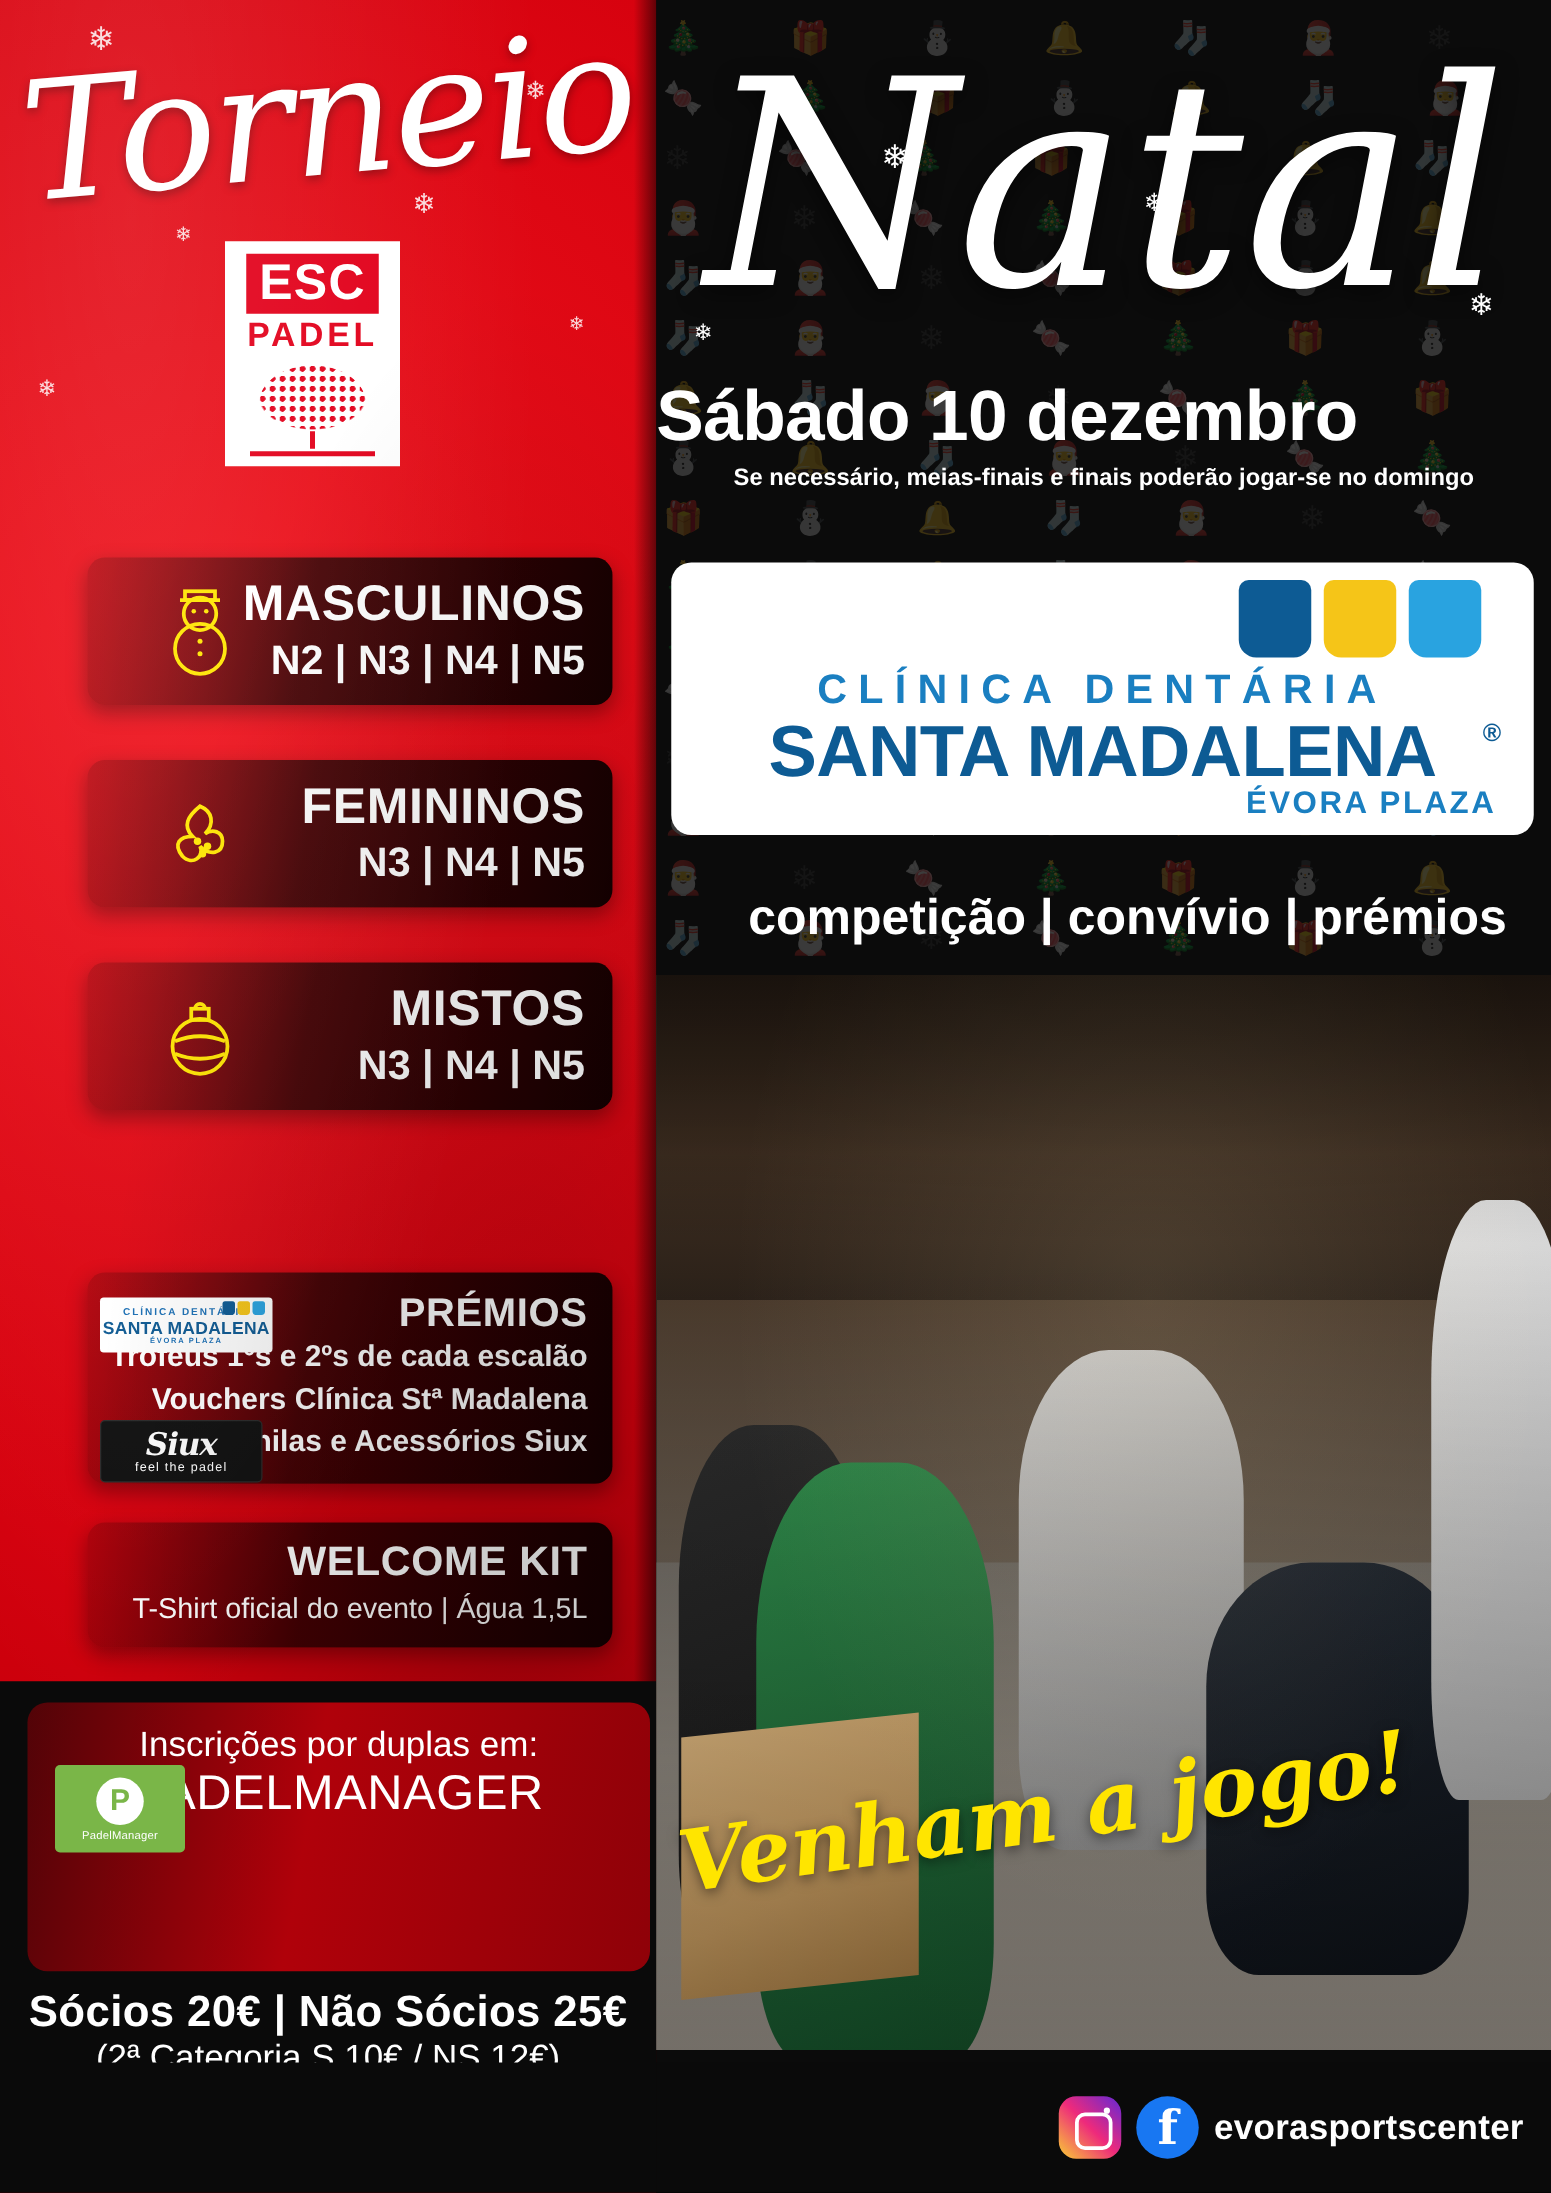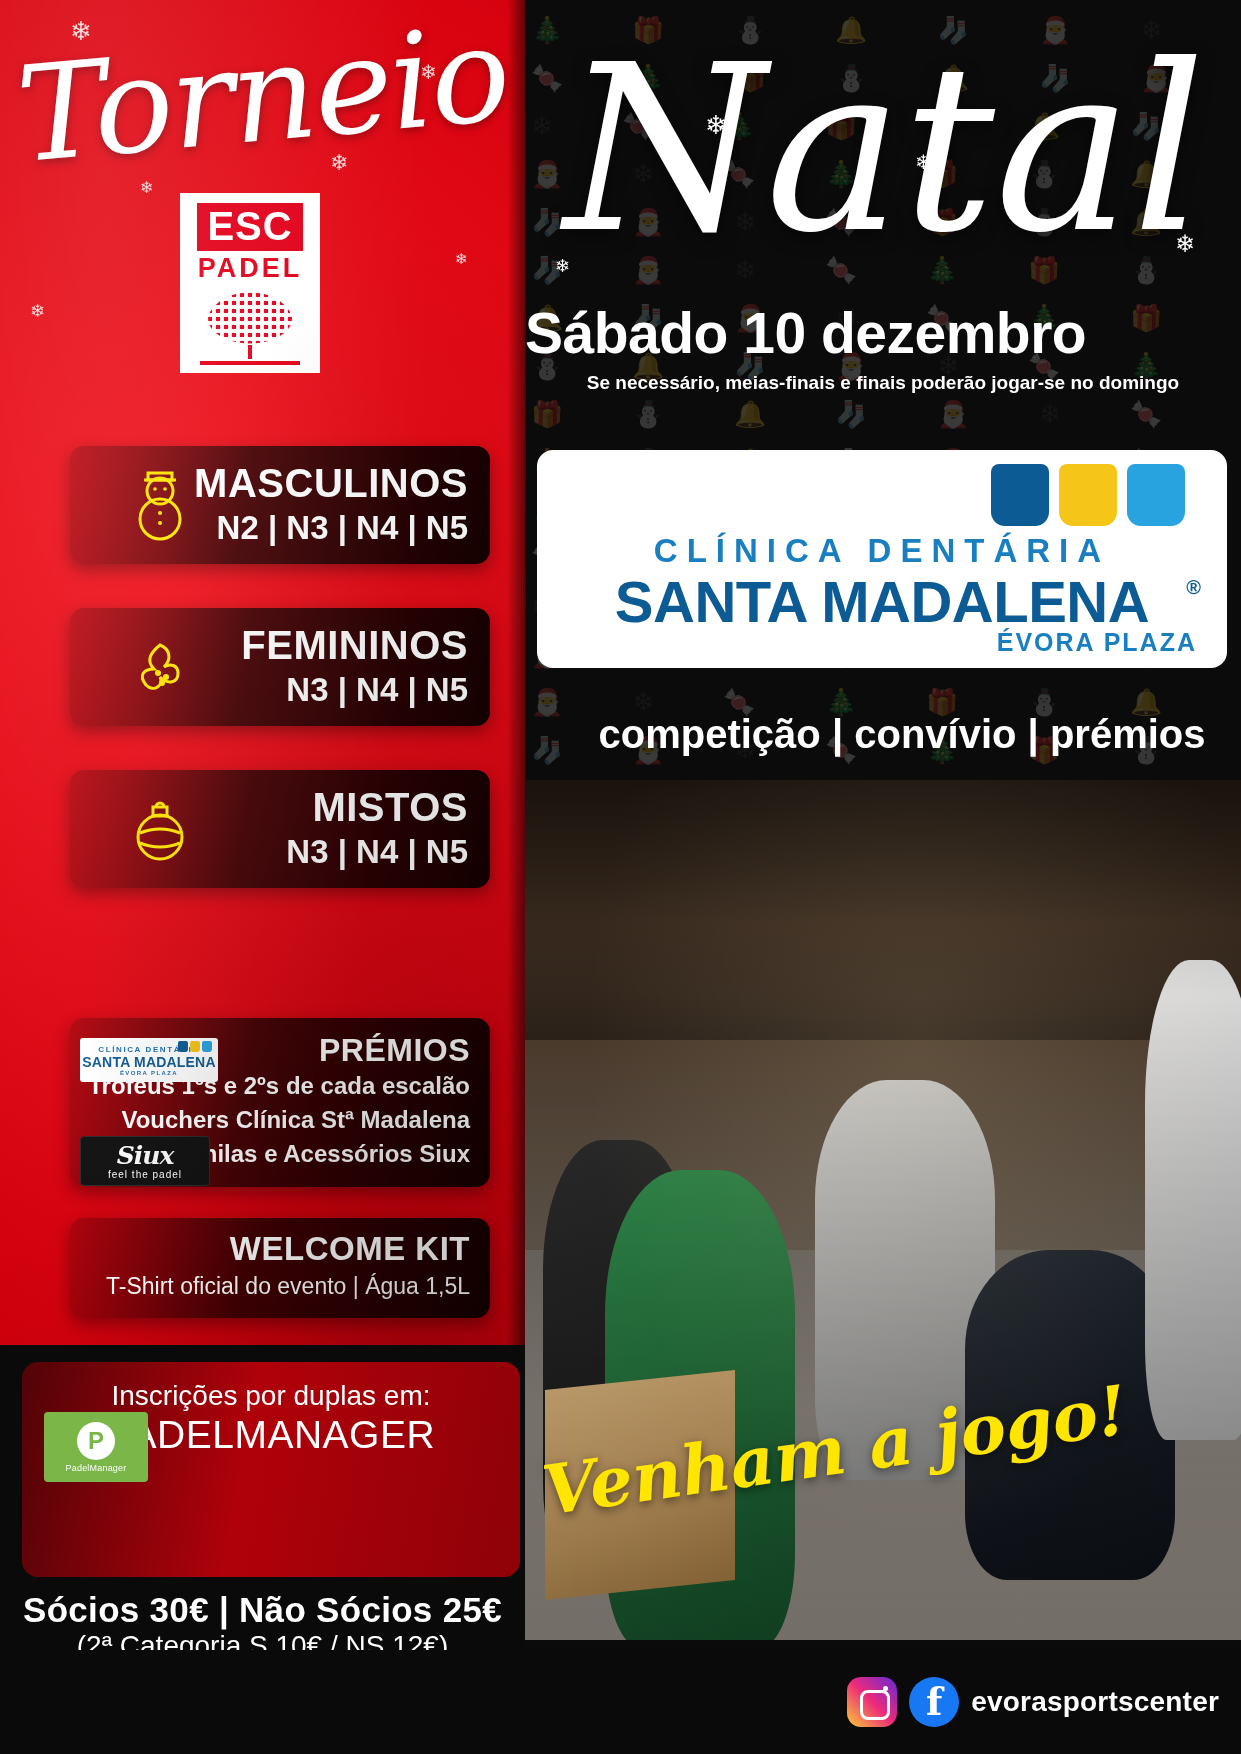--- a/index.html
+++ b/index.html
@@ -579,21 +579,21 @@
   <div class="signup-card">
     <div class="padelmanager-logo">
       <div class="pm-circle">P</div>
       <div class="pm-text">PadelManager</div>
     </div>
     <div class="signup-line1">Inscrições por duplas em:</div>
     <div class="signup-brand">PADELMANAGER</div>
   </div>
 
   <div class="prices">
-    <div class="prices-main">Sócios 30€ | Não Sócios 25€</div>
+    <div class="prices-main">Sócios 20€ | Não Sócios 25€</div>
     <div class="prices-sub">(2ª Categoria  S 10€ / NS 12€)</div>
   </div>
 
   <div class="right-panel">
     <div class="xmas-pattern">
       🎄 🎁 ⛄ 🔔 🧦 🎅 ❄ 🍬 🎄 🎁 ⛄ 🔔 🧦 🎅 ❄ 🍬 🎄 🎁 ⛄ 🔔 🧦 🎅 ❄ 🍬 🎄 🎁 ⛄ 🔔 🧦 🎅 ❄ 🍬
       🎁 ⛄ 🔔 🧦 🎅 ❄ 🍬 🎄 🎁 ⛄ 🔔 🧦 🎅 ❄ 🍬 🎄 🎁 ⛄ 🔔 🧦 🎅 ❄ 🍬 🎄 🎁 ⛄ 🔔 🧦 🎅 ❄ 🍬 🎄
       ⛄ 🔔 🧦 🎅 ❄ 🍬 🎄 🎁 ⛄ 🔔 🧦 🎅 ❄ 🍬 🎄 🎁 ⛄ 🔔 🧦 🎅 ❄ 🍬 🎄 🎁 ⛄ 🔔 🧦 🎅 ❄ 🍬 🎄 🎁
       🔔 🧦 🎅 ❄ 🍬 🎄 🎁 ⛄ 🔔 🧦 🎅 ❄ 🍬 🎄 🎁 ⛄ 🔔 🧦 🎅 ❄ 🍬 🎄 🎁 ⛄ 🔔 🧦 🎅 ❄ 🍬 🎄 🎁 ⛄
     </div>

